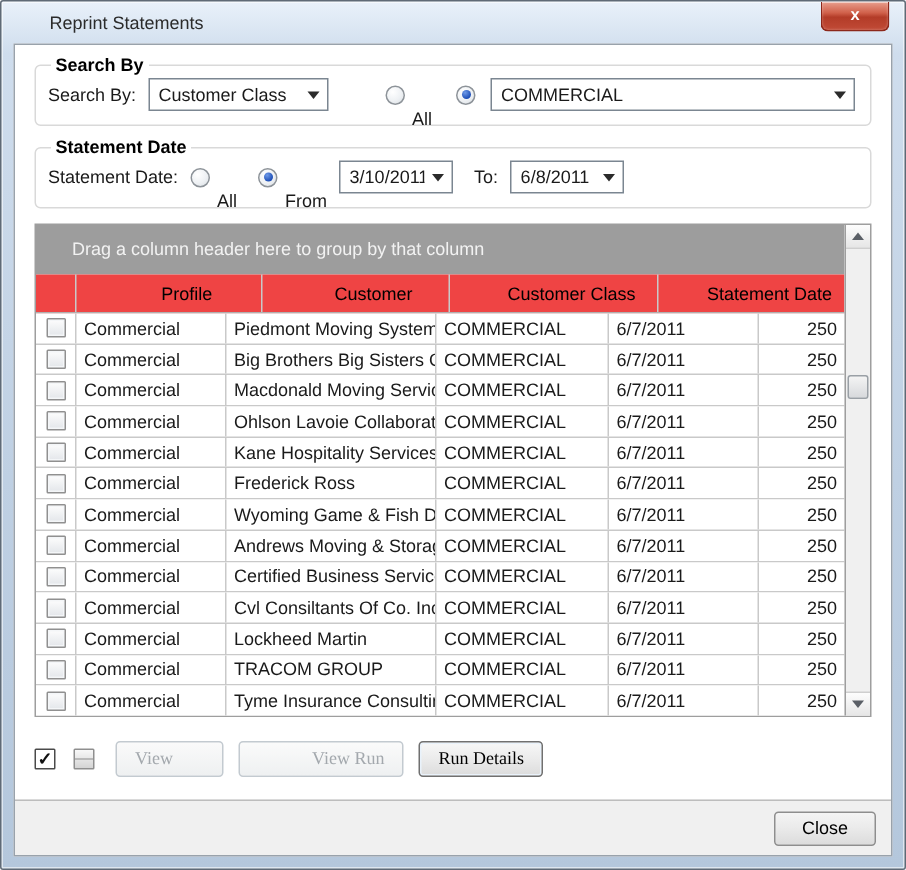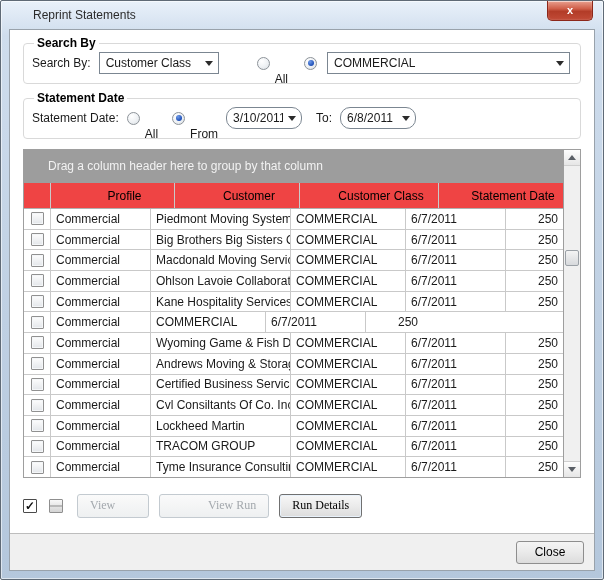--- a/index.html
+++ b/index.html
@@ -135,21 +135,21 @@
   .btn-close {
     width:68px; height:23px; color:#000; border:1px solid #8e8e8e; border-radius:3px;
     background: linear-gradient(180deg,#f4f4f4 0%, #ebebeb 45%, #dcdcdc 100%);
     font-family:"Liberation Sans",sans-serif; font-size:12px;
   }
 
   
   .sp8 { width:8px; flex:0 0 8px; } .sp10 { width:10px; flex:0 0 10px; }
   .sp14 { width:14px; flex:0 0 14px; } .sp16 { width:16px; flex:0 0 16px; }
   .sp38 { width:38px; flex:0 0 38px; }
-  .w120 { width:120px; flex:0 0 120px; } .w76 { width:76px; flex:0 0 76px;border-radius:10px; }
+  .w120 { width:120px; flex:0 0 120px; } .w76 { width:76px; flex:0 0 76px; }
   .flexfill { flex:1 1 auto; min-width:0; margin-right:2px; }
 </style>
 </head>
 <body>
 
 <div class="window">
 
   <div class="titlebar">
     <span class="title">Reprint Statements</span>
     <div class="close-btn">x</div>
@@ -280,20 +280,21 @@
                 <div class="cell c-customer">Kane Hospitality Services</div>
                 <div class="cell c-class">COMMERCIAL</div>
                 <div class="cell c-date">6/7/2011</div>
                 <div class="cell c-run">250</div>
               </div>
               <div class="grow">
                 <div class="cell c-check">
                   <span class="row-cb"></span>
                 </div>
                 <div class="cell c-profile">Commercial</div>
+                <div class="cell c-customer">Frederick Ross</div>
                 <div class="cell c-class">COMMERCIAL</div>
                 <div class="cell c-date">6/7/2011</div>
                 <div class="cell c-run">250</div>
               </div>
               <div class="grow">
                 <div class="cell c-check">
                   <span class="row-cb"></span>
                 </div>
                 <div class="cell c-profile">Commercial</div>
                 <div class="cell c-customer">Wyoming Game &amp; Fish Departm</div>

